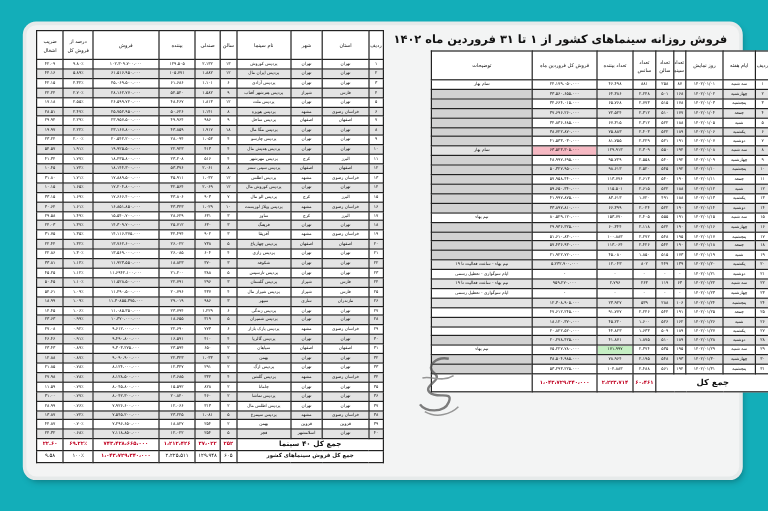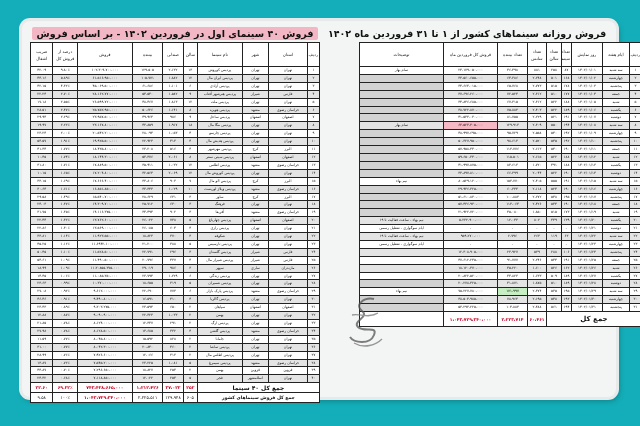--- a/index.html
+++ b/index.html
@@ -19,21 +19,20 @@
   .total td{height:9px;line-height:9px;font-size:4.4px;}
   .total td.lbl{font-size:6px;font-weight:bold;}
   .watermark{position:absolute;left:322px;top:272px;width:42px;height:58px;opacity:.75;}
 </style>
 </head>
 <body>
 
 <div class="card">
 
   <div class="panel" style="left:8px;width:290px;">
-    <div class="title pink"><span>فروش ۴۰ سینمای اول در فروردین ۱۴۰۲ - بر اساس فروش</span></div>
     <table id="lt" style="width:290px;">
       <colgroup>
         <col style="width:12px">
           <col style="width:38px">
           <col style="width:26px">
           <col style="width:44px">
           <col style="width:14px">
           <col style="width:20px">
           <col style="width:30px">
           <col style="width:54px">

